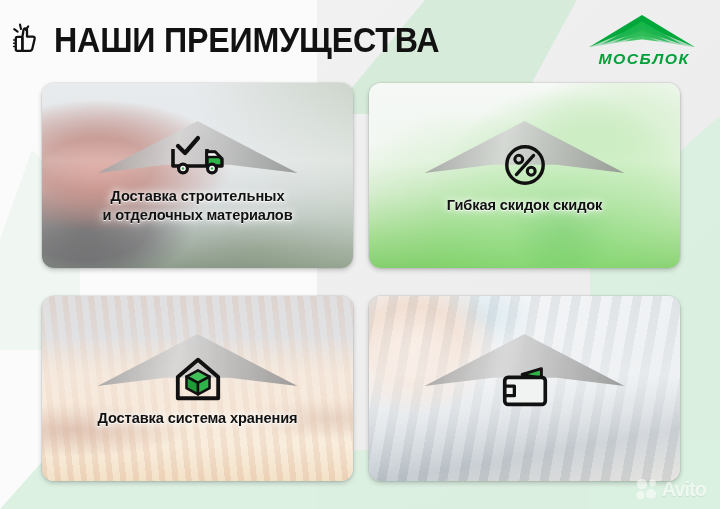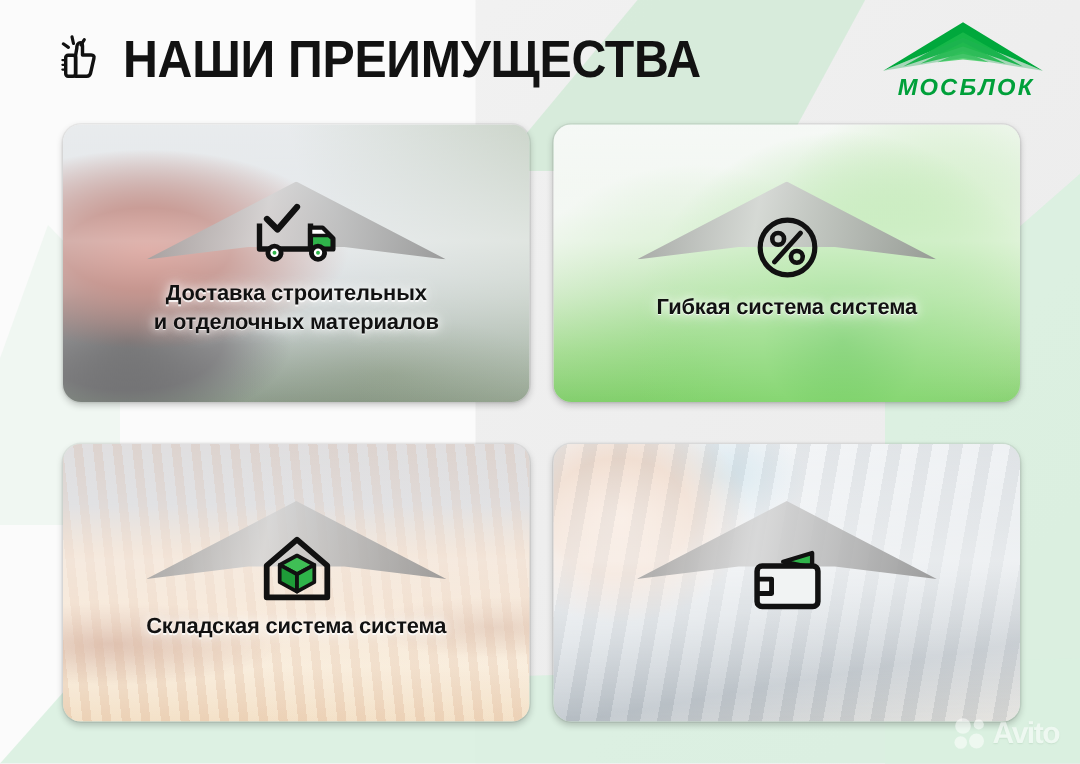--- a/index.html
+++ b/index.html
@@ -38,21 +38,21 @@
   }
   .bg-green-softL {
     position:absolute; left:-40px; top:150px; width:120px; height:200px;
     background:#e6f4ea; opacity:.5;
     clip-path:polygon(60% 0%, 100% 25%, 100% 100%, 0% 100%);
   }
 
   
   .header {
     position:absolute; left:0; top:0; width:720px; height:80px;
-    z-index:3; display:flex; align-items:center; padding:0 18px 0 38px;justify-content:flex-end;
+    z-index:3; display:flex; align-items:center; padding:0 18px 0 10px;justify-content:flex-end;
   }
   .thumb-icon { width:34px; height:36px; flex:none; margin-right:10px; margin-top:2px; }
   .page-title {
     font-size:35px; font-weight:bold; color:#121212;
     letter-spacing:-0.2px; white-space:nowrap;
     transform:scaleX(.92); transform-origin:left center;
     font-stretch:condensed;
   }
   .logo { margin-left:auto; width:116px; text-align:center;font-style:italic; }
   .logo svg { display:block; }
@@ -239,38 +239,38 @@
     <div class="chevron"></div>
     <div class="card-inner">
       <span class="card-icon">
         <svg viewBox="0 0 48 48" width="46" height="46">
           <circle cx="24" cy="24" r="19" fill="none" stroke="#111" stroke-width="3.6"></circle>
           <circle cx="17.5" cy="18" r="4.1" fill="none" stroke="#111" stroke-width="3.2"></circle>
           <circle cx="30.5" cy="30.5" r="4.1" fill="none" stroke="#111" stroke-width="3.2"></circle>
           <path d="M33 14 L15 34" stroke="#111" stroke-width="3.4" stroke-linecap="round"></path>
         </svg>
       </span>
-      <div class="card-label">Гибкая система система</div>
+      <div class="card-label">Гибкая скидок скидок</div>
     </div>
   </div>
 
   <div class="card">
     <div class="card-photo ph-warehouse"></div>
     <div class="card-veil"></div>
     <div class="chevron"></div>
     <div class="card-inner">
       <span class="card-icon">
         <svg viewBox="0 0 52 48" width="50" height="48">
           <path d="M5 22 L26 4 L47 22 L47 44 L5 44 Z" fill="none" stroke="#111" stroke-width="4" stroke-linejoin="round"></path>
           <polygon points="26,15 38,21.5 26,28 14,21.5" fill="#3fbf55" stroke="#111" stroke-width="2.6" stroke-linejoin="round"></polygon>
           <polygon points="14,21.5 26,28 26,40 14,33.5" fill="#1e9b38" stroke="#111" stroke-width="2.6" stroke-linejoin="round"></polygon>
           <polygon points="38,21.5 26,28 26,40 38,33.5" fill="#2fb44a" stroke="#111" stroke-width="2.6" stroke-linejoin="round"></polygon>
         </svg>
       </span>
-      <div class="card-label">Складская система система</div>
+      <div class="card-label">Доставка система хранения</div>
     </div>
   </div>
 
   <div class="card">
     <div class="card-photo ph-laptop"></div>
     <div class="card-veil"></div>
     <div class="chevron"></div>
     <div class="card-inner">
       <span class="card-icon">
         <svg viewBox="0 0 58 46" width="56" height="46">

